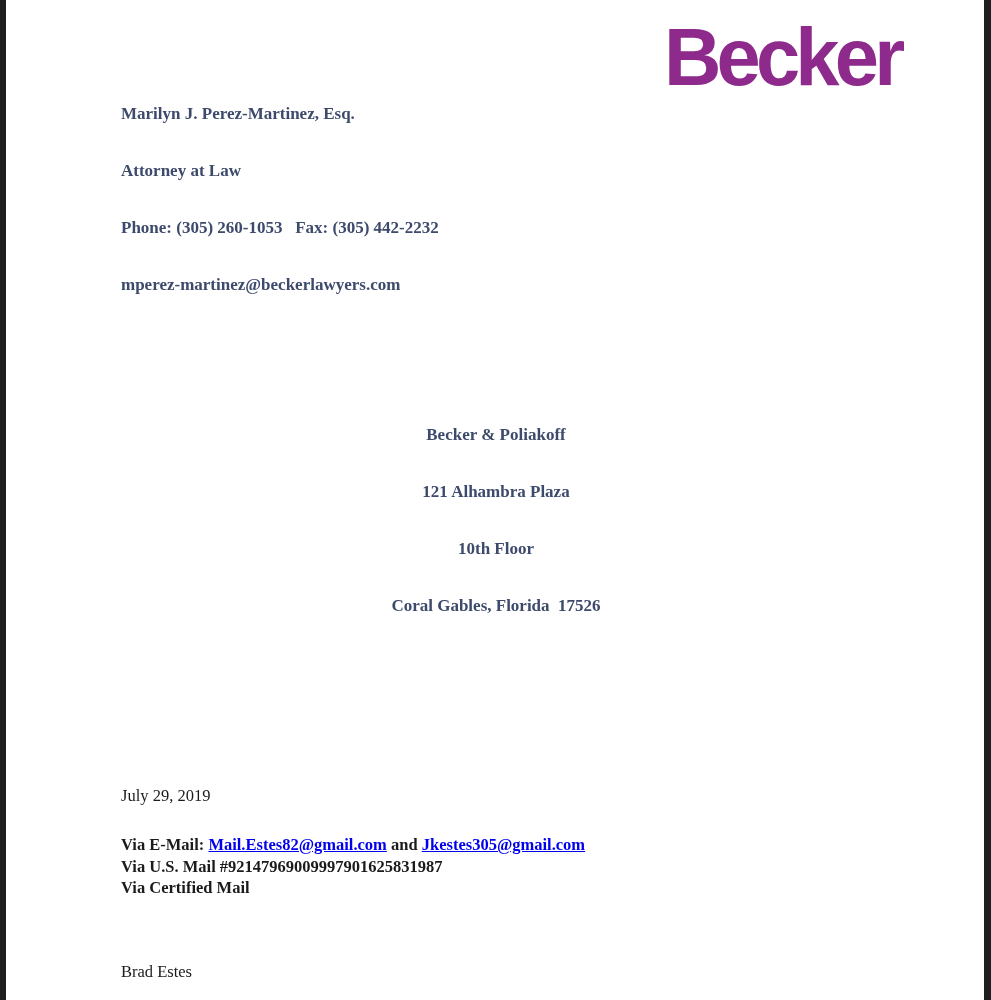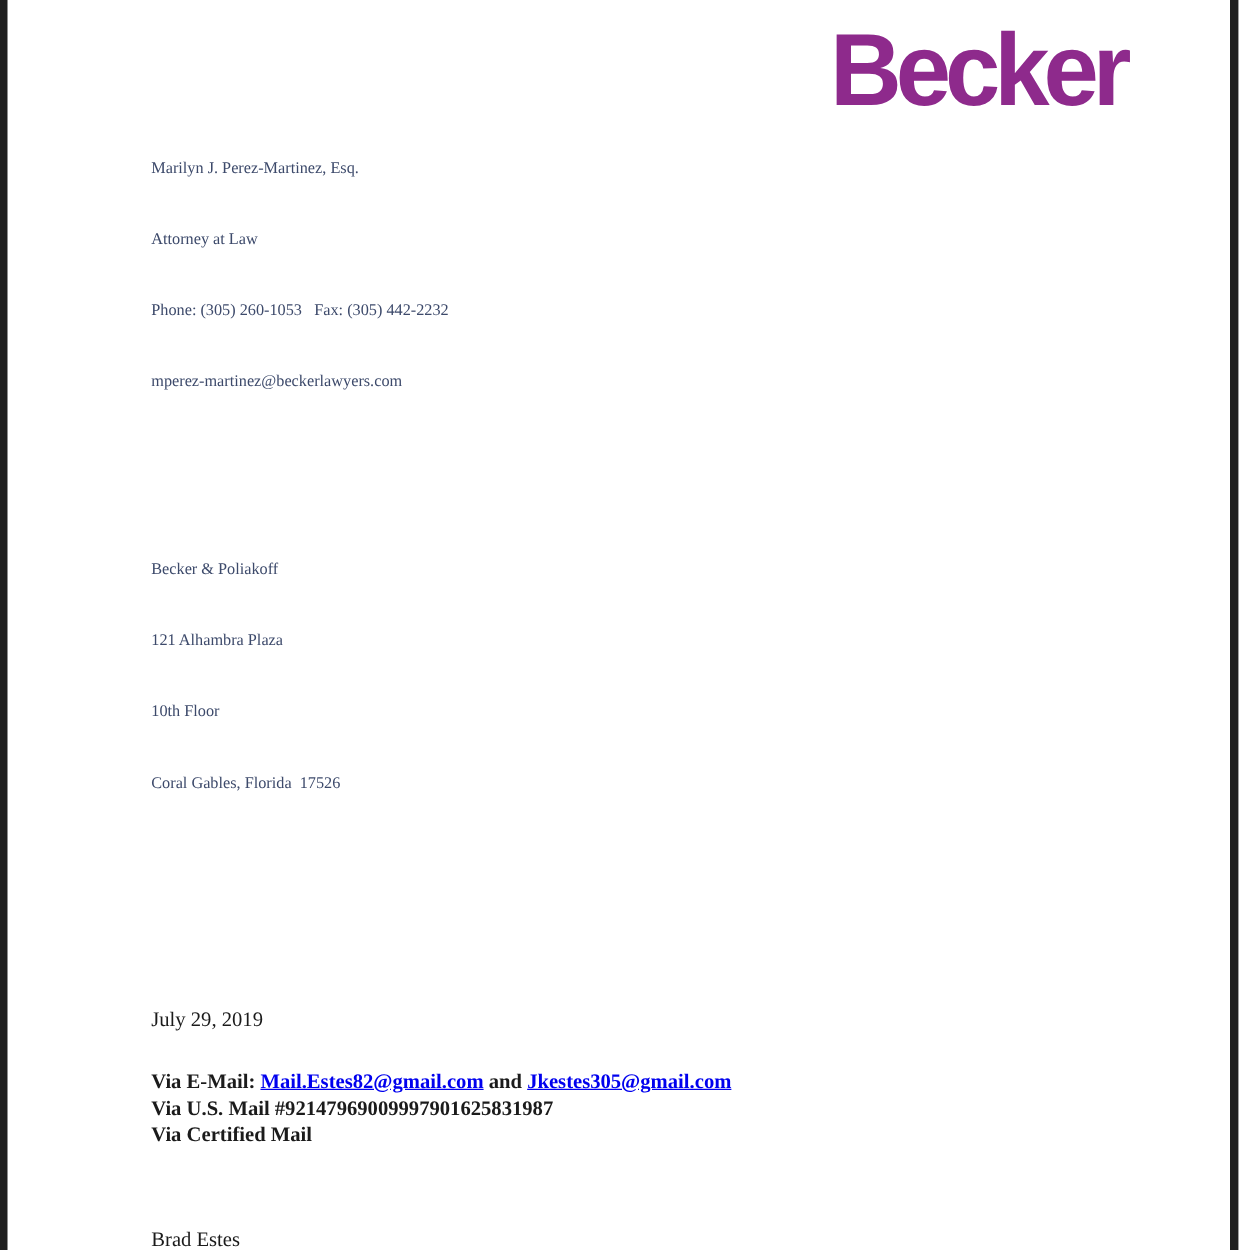--- a/index.html
+++ b/index.html
@@ -46,27 +46,27 @@
 
   .content {
     position: absolute;
     left: 121px;
     top: 0;
     width: 750px;
   }
 
   .letterhead {
     color: var(--letterhead_color);
-    font-weight: normal;
-    font-size: 13px;
+    font-weight: bold;
+    font-size: 17px;
     line-height: 19px;
-    padding-top: 48px;
+    padding-top: 28px;
     white-space: pre-wrap;
   }
-  .letterhead .block2 { margin-top: 17px; }
+  .letterhead .block2 { margin-top: 17px; text-align: center; }
 
   .date-line {
     margin-top: 94px;
     font-size: 16.5px;
     line-height: 22px;
   }
 
   .delivery {
     margin-top: 27px;
     font-weight: bold;

